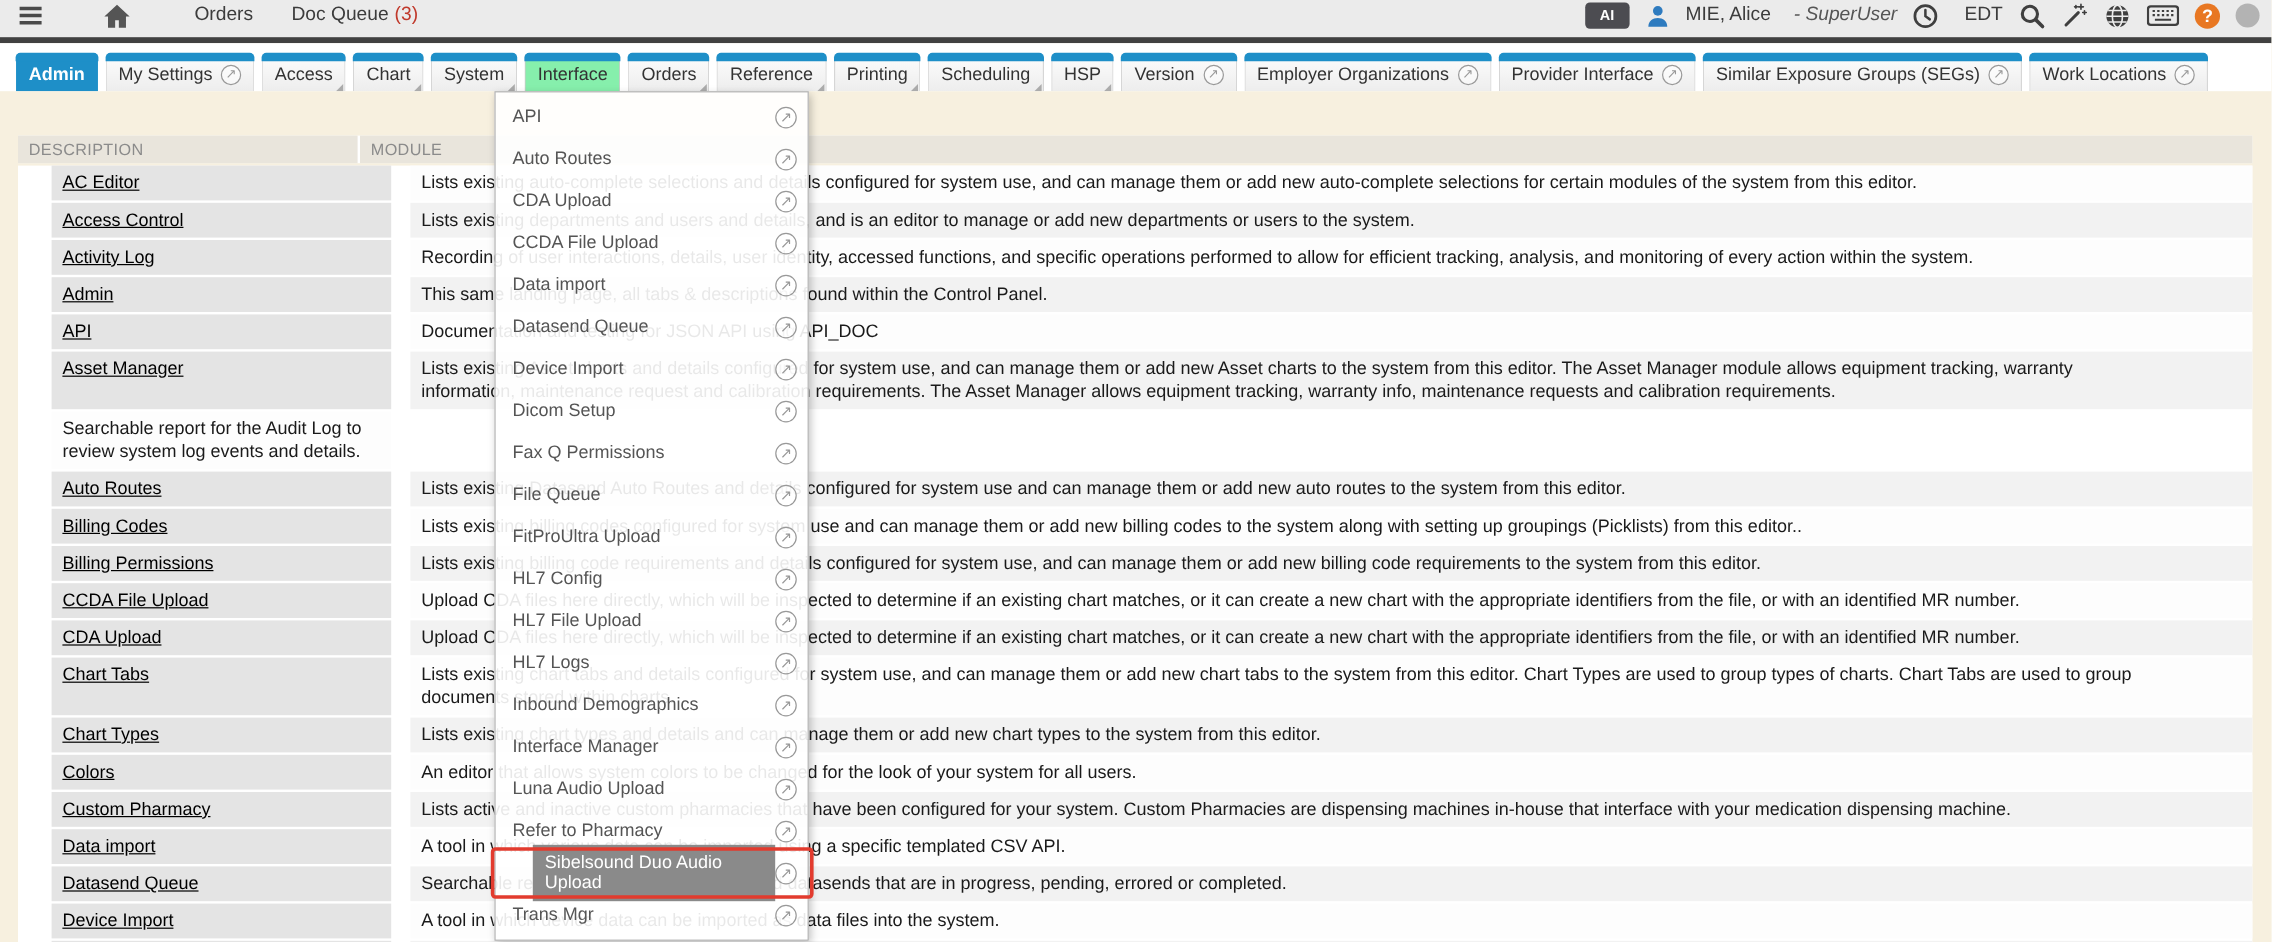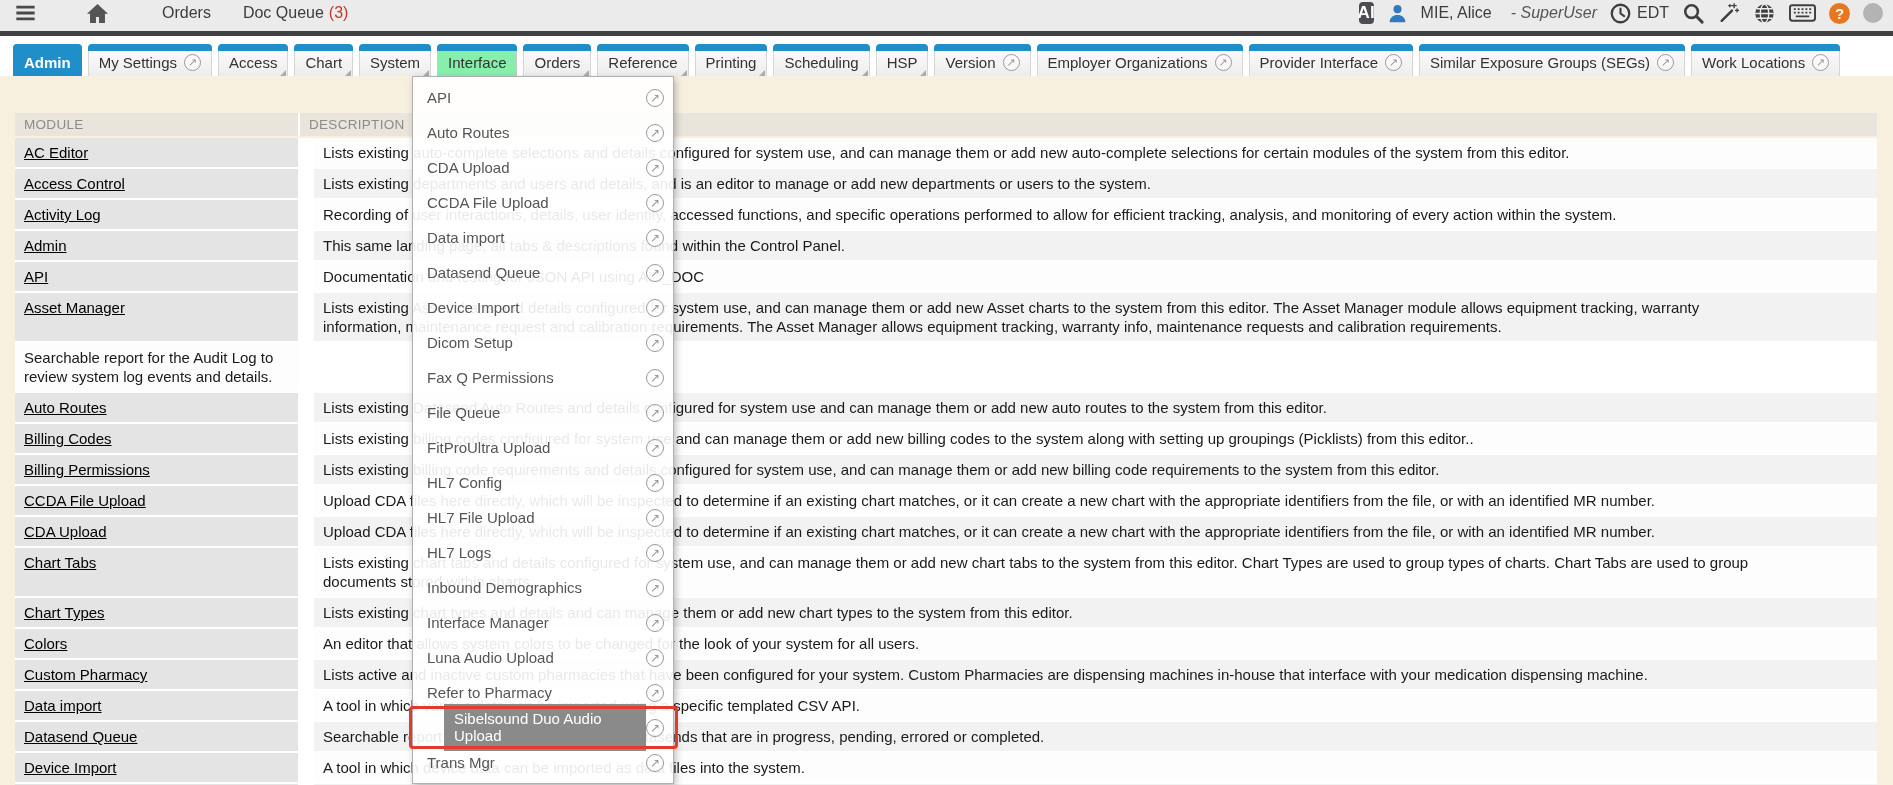--- a/index.html
+++ b/index.html
@@ -16,26 +16,26 @@
     display:flex; align-items:center; padding:0 10px 5px 12px;
   }
   .topbar .left { display:flex; align-items:center; }
   .hamburger { margin-right:46px; display:flex; align-items:center; cursor:pointer; }
   .home { margin-right:52px; display:flex; align-items:center; cursor:pointer; }
   .crumb { font-size:16px; color:#3c3c3c; margin-right:32px; cursor:pointer; }
   .crumb-group { display:flex; align-items:center; }
   .queue-count { color:#c0392b; font-size:16px; margin-left:5px; }
   .topbar .right { margin-left:auto; display:flex; align-items:center; gap:13px; }
   .ai-badge {
-    width:15px; height:22px; background:#4c4c51; color:#fff; font-weight:bold;
-    font-size:17px; border-radius:4px; display:flex; align-items:center; justify-content:center;
+    width:37px; height:22px; background:#4c4c51; color:#fff; font-weight:bold;
+    font-size:12px; border-radius:4px; display:flex; align-items:center; justify-content:center;
   }
   .user-name { font-size:16px; color:#3c3c3c; }
   .user-role { font-size:16px; color:#555; font-style:italic; margin-left:6px; }
-  .tz-group { display:flex; align-items:center; gap:6px; }
+  .tz-group { display:flex; align-items:center; gap:22px; }
   .tz-label { font-size:16px; color:#3c3c3c; }
   .help-badge {
     width:21px; height:21px; border-radius:50%; background:#e87722; color:#fff;
     font-weight:bold; font-size:15px; display:flex; align-items:center; justify-content:center;
   }
   .avatar-circle { width:20px; height:20px; border-radius:50%; background:#b3b3b3; }
   .tb-icon { display:flex; align-items:center; cursor:pointer; }
 
   
   .tabbar {
@@ -64,21 +64,21 @@
   .tab.has-fold .fold { display:block; }
 
   
   .content { padding:37px 16px 0 15px; }
   .thead {
     display:grid; grid-template-columns:283px 1fr; column-gap:2px;
     background:#fff; margin-bottom:2px;
   }
   .thead .hcell { background:#e9e5dc; color:#8b8b8b; font-size:13.5px; padding:4px 9px; letter-spacing:.3px; }
   #rows { background:#fff; }
-  .trow { display:grid; grid-template-columns:283px 1fr; column-gap:16px; margin-bottom:2px; }
+  .trow { display:grid; grid-template-columns:283px 1fr; column-gap:16px; margin-bottom:2px;margin-left:28px; }
   .cell { padding:5px 9px; font-size:15px; line-height:19px; }
   .cell.mod { background:#e4e4e4; }
   .mlink { color:#000; text-decoration:underline; cursor:pointer; }
   .trow:nth-of-type(odd) .cell.desc { background:#fdfdfd; }
   .trow:nth-of-type(even) .cell.desc { background:#f2f2f2; }
   .cell.desc { color:#1a1a1a; }
   .cell.desc .l2:empty { display:none; }
 
   
   .menu {
@@ -295,22 +295,22 @@
       <div class="tab-body">
         <span class="tab-label">Work Locations</span>
         <span class="circ-icon">↗</span>
       </div>
 
     </div>
   </div>
 
 <div class="content">
   <div class="thead">
+    <div class="hcell">DESCRIPTION</div>
     <div class="hcell">MODULE</div>
-    <div class="hcell">DESCRIPTION</div>
   </div>
   <div id="rows">
 
   <div class="trow">
         <div class="cell mod"><a class="mlink">AC Editor</a></div>
         <div class="cell desc">
           <div class="l1">Lists existing auto-complete selections and details configured for system use, and can manage them or add new auto-complete selections for certain modules of the system from this editor.</div>
         </div>
       </div>
       <div class="trow">

